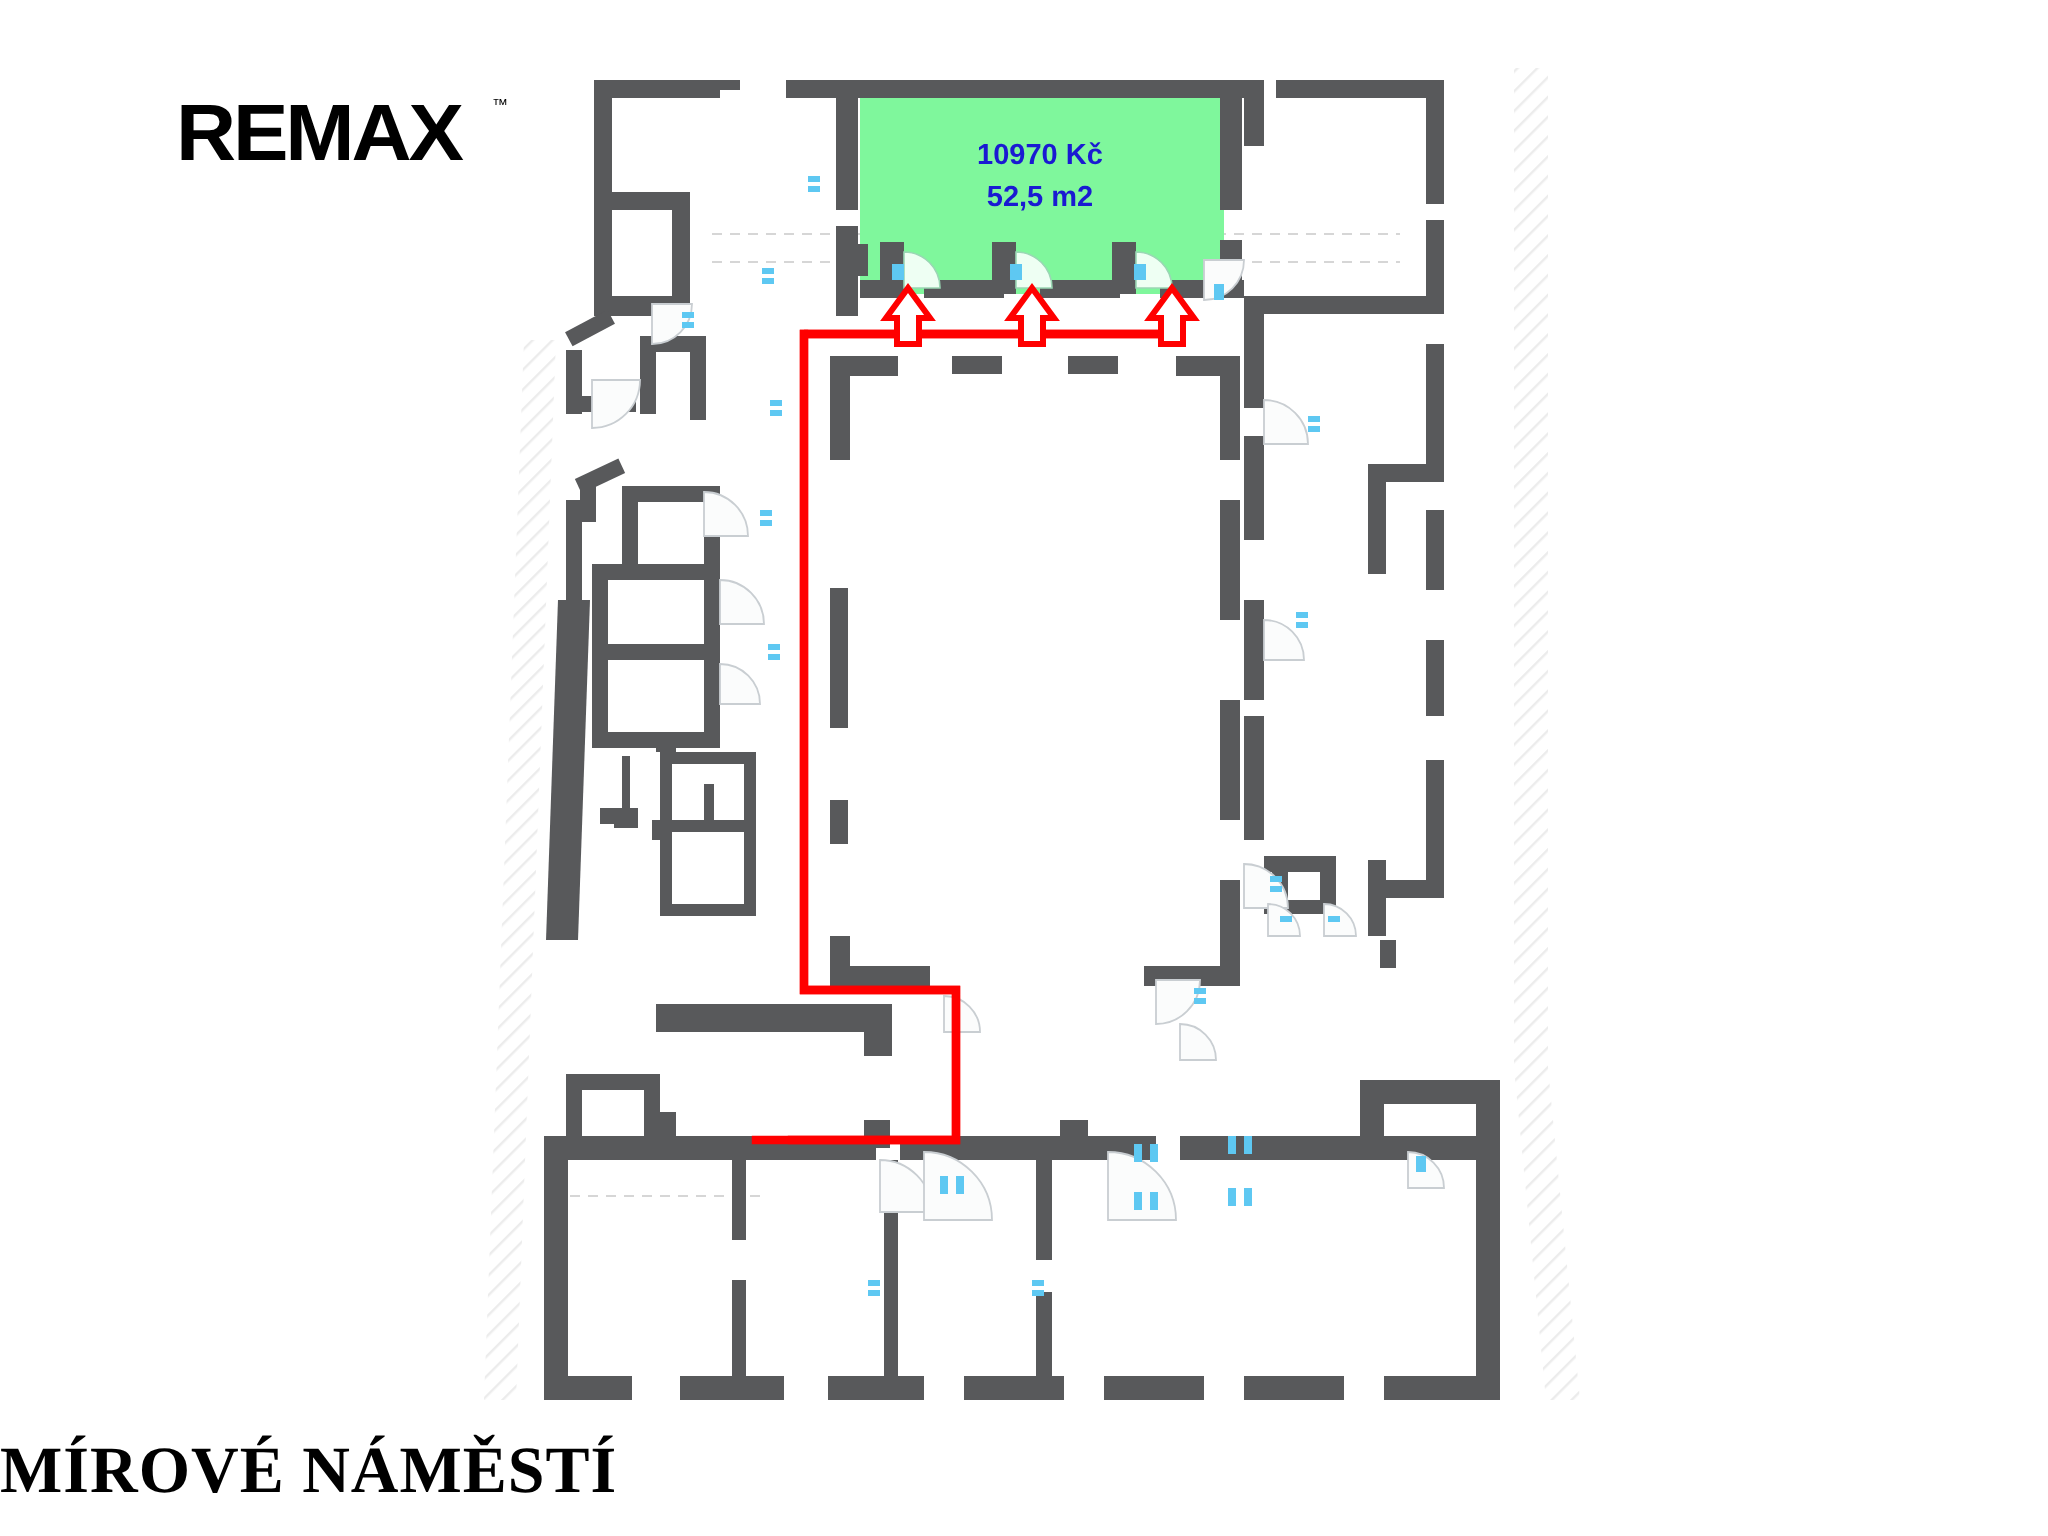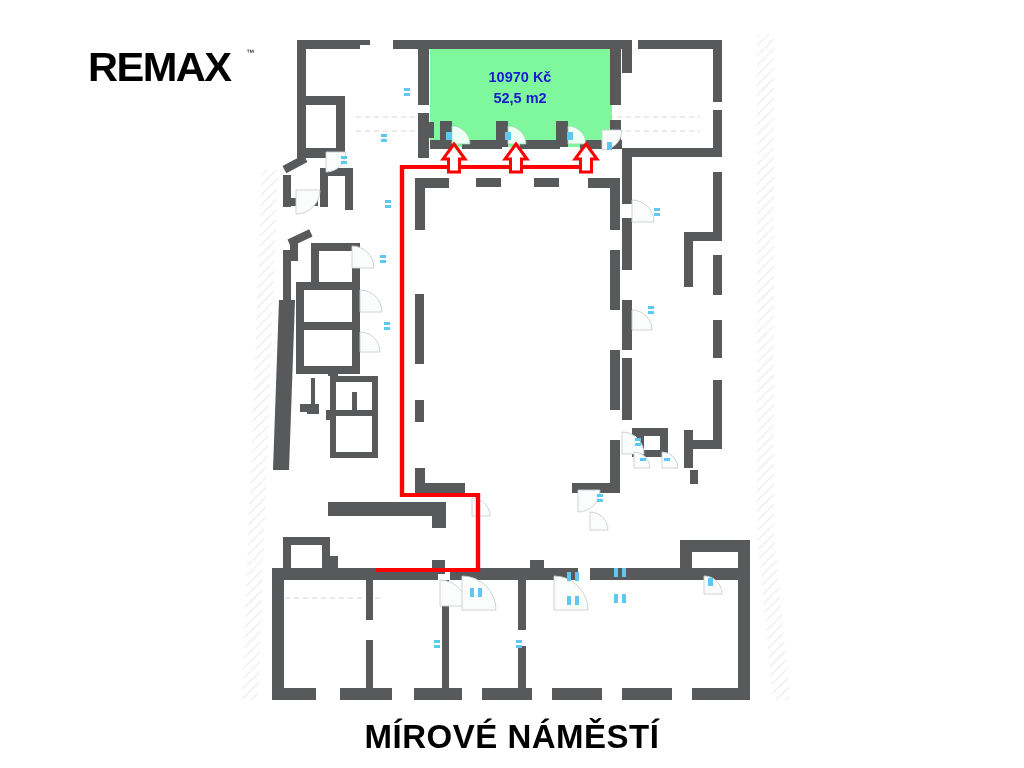--- a/index.html
+++ b/index.html
@@ -50,22 +50,22 @@
     font-size: 8px;
     color: #000;
   }
 
   
   #caption {
     position: absolute;
     left: 0;
     top: 718px;
     width: 1024px;
-    text-align: center;
-    font-family: Liberation Sans, sans-serif;
+    text-align: left;
+    font-family: Liberation Serif, serif;
     font-weight: bold;
     font-size: 33px;
     letter-spacing: 0.5px;
     color: #000000;
   }
 
   
   #plan {
     position: absolute;
     left: 0;

